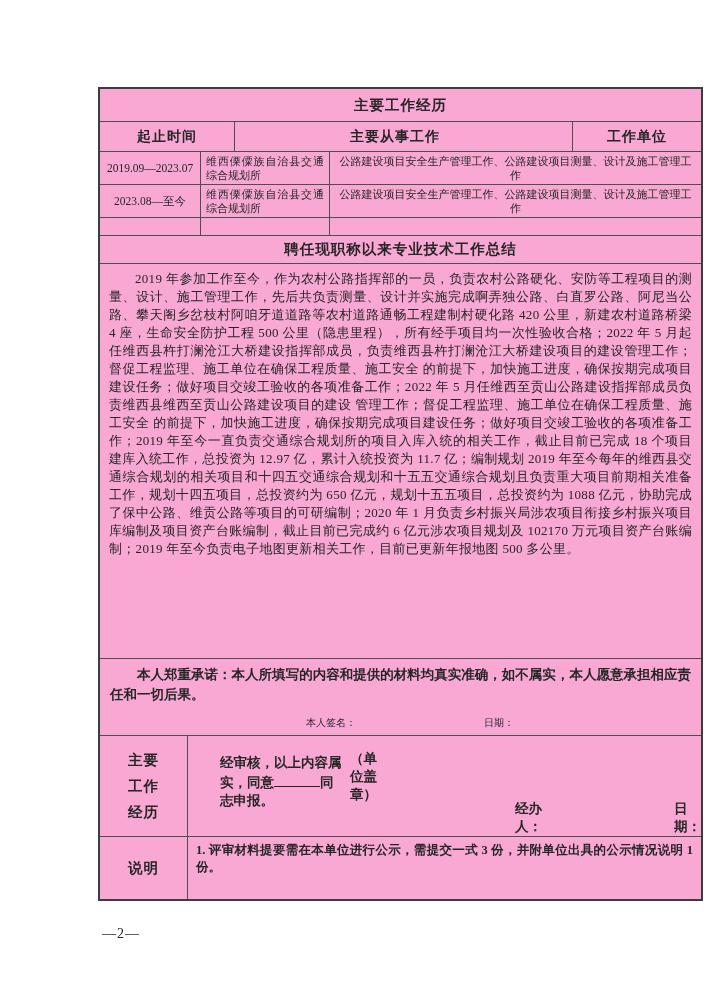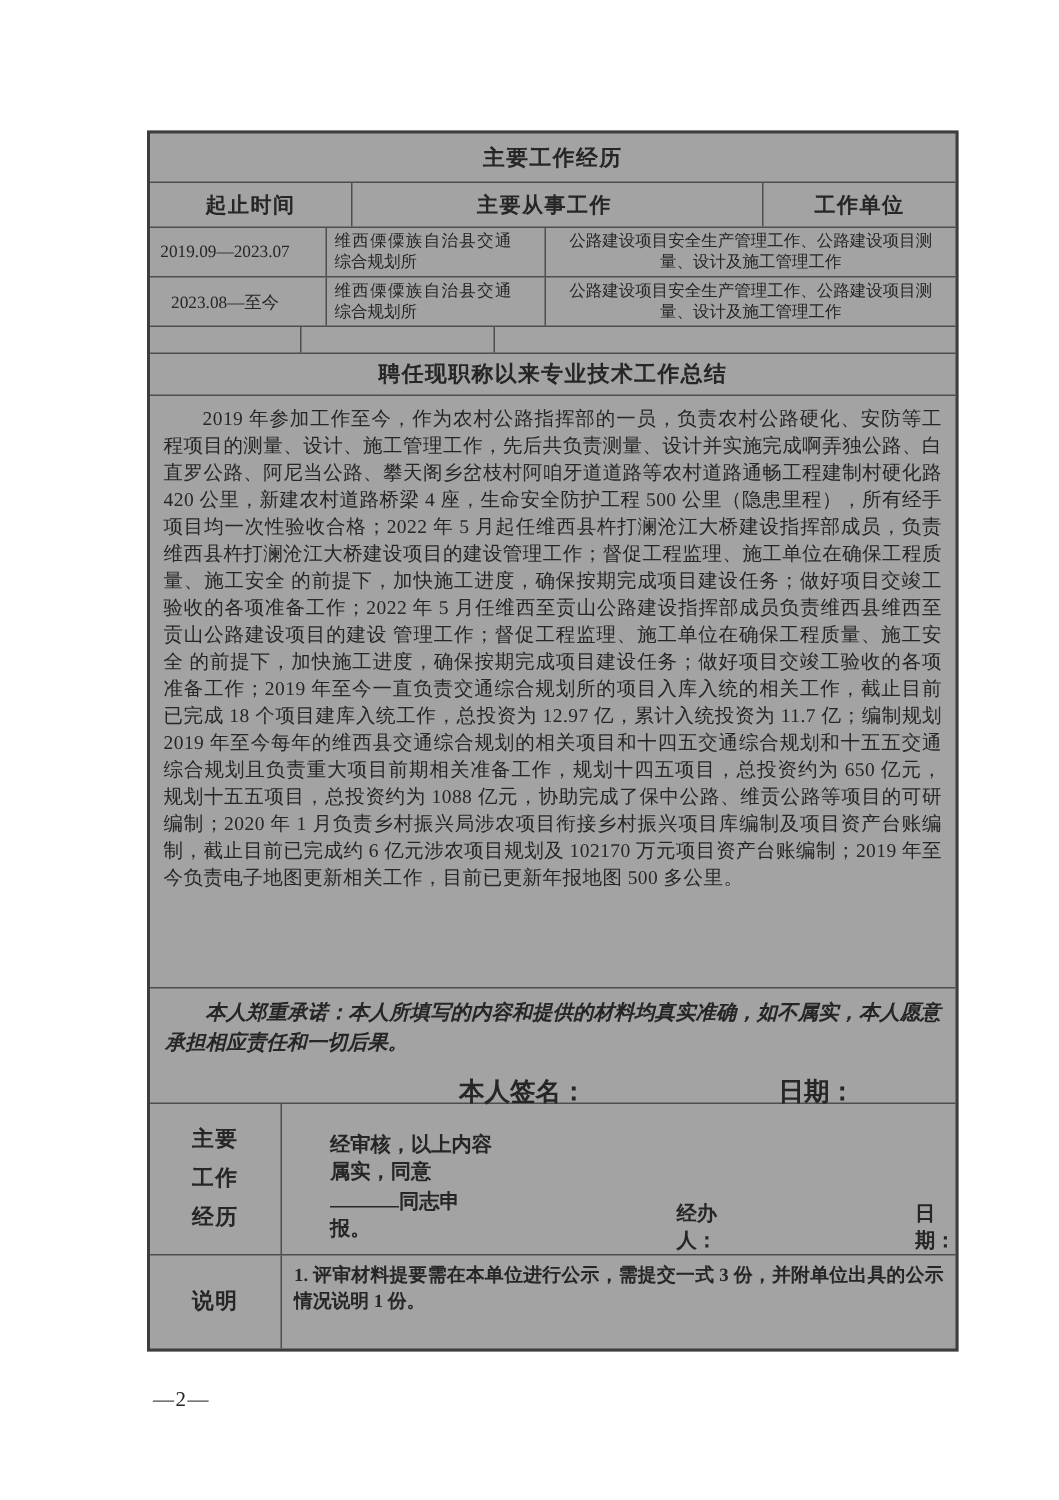--- a/index.html
+++ b/index.html
@@ -5,33 +5,33 @@
   html, body { margin:0; padding:0; background:#ffffff; }
   .page {
     position:relative;
     width:706px; height:1000px;
     background:#ffffff;
     font-family:"Liberation Serif","DejaVu Serif",serif;
     color:#262626;
     overflow:hidden;
   }
   .form {
-    position:absolute; left:98px; top:87px; width:541px;
+    position:absolute; left:98px; top:87px; width:605px;
     border:2px solid #3d3d3d;
     box-sizing:border-box;
-    background:#a3a3a3;
+    background:#f9a8d4;
   }
   .row { display:flex; border-top:1px solid #4e4e4e; box-sizing:border-box; }
   .row:first-child { border-top:none; }
   .cell { box-sizing:border-box; min-width:0; }
   .cell + .cell { border-left:1px solid #4e4e4e; }
 
   .h-title  { height:32px; }
   .h-head   { height:30px; }
-  .h-data   { height:33px;gap:17px; }
+  .h-data   { height:33px; }
   .h-empty  { height:18px; }
   .h-sec    { height:28px;justify-content:center; }
   .h-para   { height:395px; }
   .h-commit { height:77px; }
   .h-review { height:101px; }
   .h-notes  { height:63px; }
 
   .full { flex:1; }
   .c1 { width:100px; }
   .c2 { width:129px; }
@@ -52,23 +52,23 @@
   .duties { font-size:11px; padding:1px 6px; line-height:14px; }
 
   .para {
     padding:6px 9px; font-size:13px; line-height:18px;
     text-align:justify; text-indent:2em; letter-spacing:0.3px;
   }
 
   .commit { padding:6px 10px 0 10px; }
   .commit-text {
     margin:0; font-weight:bold; font-size:13.5px; line-height:20px;
-    text-indent:2em; text-align:justify;font-style:italic;
+    text-indent:2em; text-align:justify;
   }
-  .sig-row { display:flex; margin-top:11px; padding-left:196px; font-weight:bold; font-size:17px; }
+  .sig-row { display:flex; margin-top:11px; padding-left:196px; font-weight:normal; font-size:10px; }
   .sig-row .date-label { margin-left:128px; }
 
   .vertical-label { display:flex; align-items:center; justify-content:center; font-weight:bold; font-size:14.5px; }
   .vertical-label span { width:3em; text-align:center; line-height:26px; letter-spacing:1px; }
 
   .review-content { display:flex; font-weight:bold; font-size:13.5px; }
   .review-line1 { margin-top:18px; padding-left:32px; }
   .blank-line { display:inline-block; width:46px; height:14px; border-bottom:1.5px solid #262626; }
   .seal-line { text-align:right; padding-right:16px; margin-top:14px; }
   .handler-row { display:flex; padding-left:122px; margin-top:3px;align-items:flex-end; }
@@ -135,20 +135,21 @@
     </div>
 
     <div class="row h-review">
       <div class="cell label-col vertical-label">
         <span>主要工作经历</span>
       </div>
       <div class="cell content-col review-content">
         <div class="review-line1">
           <span>经审核，以上内容属实，同意</span><span class="blank-line"></span><span>同志申报。</span>
         </div>
+        <div class="seal-line">（单位盖章）</div>
         <div class="handler-row">
           <span>经办人：</span>
           <span class="date-label">日期：</span>
         </div>
       </div>
     </div>
 
     <div class="row h-notes">
       <div class="cell label-col vertical-label">
         <span>说明</span>

